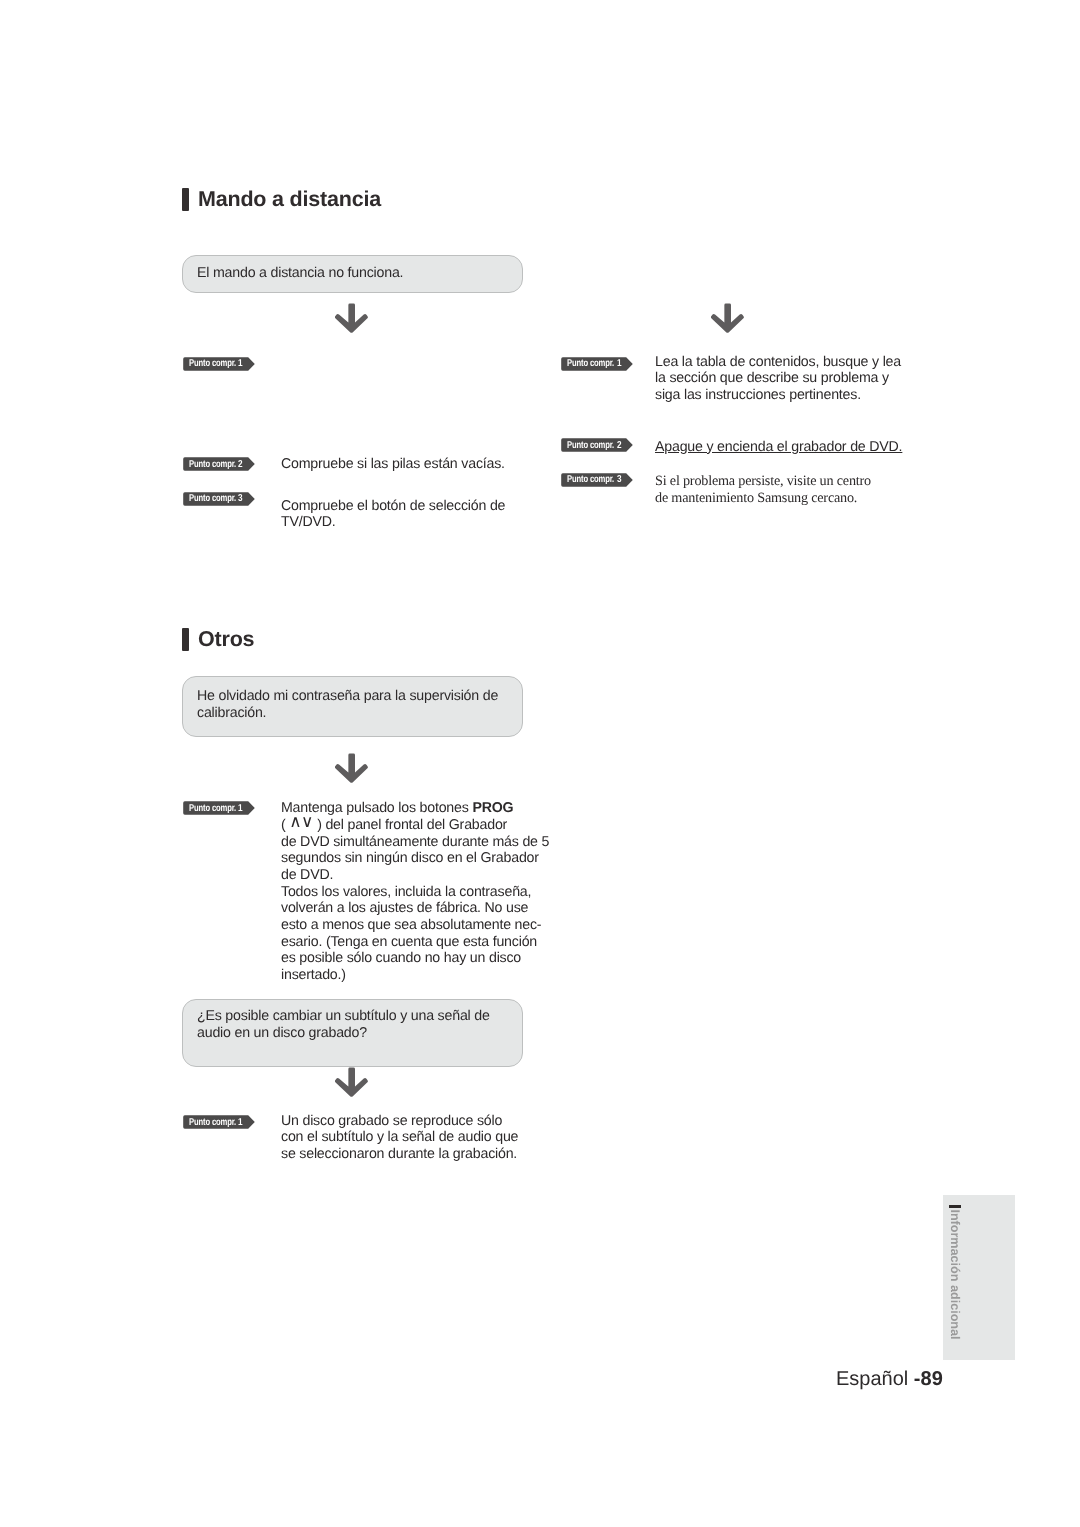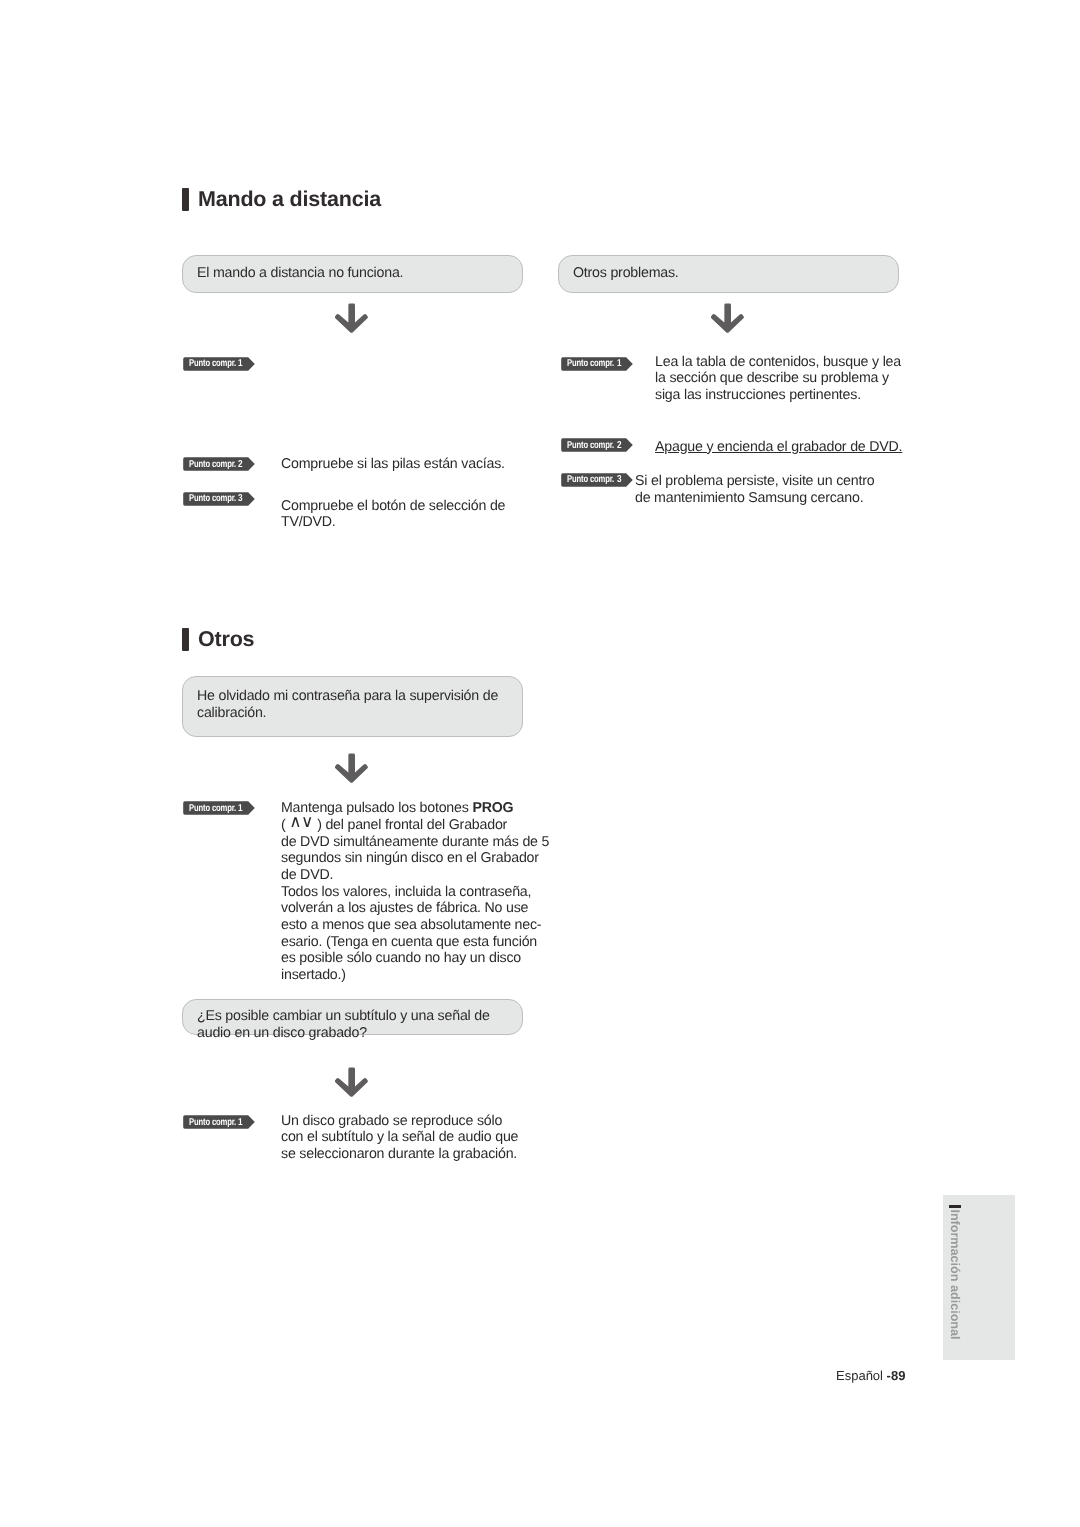--- a/index.html
+++ b/index.html
@@ -48,21 +48,21 @@
   .ptxt .chev2{margin-left:-0.8px;}
 
   
   .sidetab{position:absolute;background:#e5e7e7;}
   .sidetab .srot{position:absolute;transform-origin:0 0;transform:rotate(90deg);
       white-space:nowrap;display:flex;align-items:baseline;}
   .sidetab .stxt{font-size:12.6px;font-weight:bold;color:#9a9a9a;letter-spacing:0px;line-height:1;}
   .sidetab .sbar{width:2.9px;height:11.8px;background:#2c2827;margin-right:1.5px;align-self:flex-start;}
 
   
-  .footer{position:absolute;font-size:13px;color:#2d2a2b;white-space:nowrap;}
+  .footer{position:absolute;font-size:20px;color:#2d2a2b;white-space:nowrap;}
   .footer b{font-weight:bold;}
 </style>
 </head>
 <body>
 
 <div class="page" id="page">
 
   <div class="sec-head" style="left:182px;top:188px;">
     <span class="bar"></span>
     <span class="htxt">Mando a distancia</span>
@@ -70,23 +70,20 @@
 
   <div class="qbox" style="left:182px;top:255px;width:341px;height:37.8px;">
     <div class="qtxt" style="top:8.7px;">El mando a distancia no funciona.</div>
   </div>
   <div class="arrow" style="left:335px;top:303px;width:33px;height:30px;">
     <svg viewBox="0 0 33 30" width="33" height="30">
         <path d="M14.8 0.45h3.75a1.45 1.45 0 0 1 1.45 1.45V19.5l8.75-7.9a1.9 1.9 0 0 1 2.66 0.19l0.95 1.1a1.9 1.9 0 0 1-0.19 2.66L17.6 29.4a1.7 1.7 0 0 1-2.2 0L0.58 15.55a1.9 1.9 0 0 1-0.19-2.66l0.95-1.1a1.9 1.9 0 0 1 2.66-0.19l9.36 7.9V1.9A1.45 1.45 0 0 1 14.8 0.45z" fill="#5e5c5d"></path>
       </svg>
   </div>
 
-  <div class="qbox" style="left:558px;top:255px;width:341px;height:37.8px;">
-    <div class="qtxt" style="top:8.7px;">Otros problemas.</div>
-  </div>
   <div class="arrow" style="left:711px;top:303px;width:33px;height:30px;">
     <svg viewBox="0 0 33 30" width="33" height="30">
         <path d="M14.8 0.45h3.75a1.45 1.45 0 0 1 1.45 1.45V19.5l8.75-7.9a1.9 1.9 0 0 1 2.66 0.19l0.95 1.1a1.9 1.9 0 0 1-0.19 2.66L17.6 29.4a1.7 1.7 0 0 1-2.2 0L0.58 15.55a1.9 1.9 0 0 1-0.19-2.66l0.95-1.1a1.9 1.9 0 0 1 2.66-0.19l9.36 7.9V1.9A1.45 1.45 0 0 1 14.8 0.45z" fill="#5e5c5d"></path>
       </svg>
   </div>
 
   <div class="badge" style="left:182.7px;top:356.5px;width:72px;">
     <svg viewBox="0 0 72 14" width="72" height="14">
         <path d="M1.8 0.3h63.4l6.6 6.7-6.6 6.7H1.8A1.6 1.6 0 0 1 0.2 12.1V1.9A1.6 1.6 0 0 1 1.8 0.3z" fill="#4b4a4a"></path>
       </svg>
@@ -130,37 +127,37 @@
   </div>
   <div class="ptxt" style="left:655px;top:438.6px;width:265px;text-decoration:underline;">Apague y encienda el grabador de DVD.</div>
 
   <div class="badge" style="left:561px;top:472.6px;width:72px;">
     <svg viewBox="0 0 72 14" width="72" height="14">
         <path d="M1.8 0.3h63.4l6.6 6.7-6.6 6.7H1.8A1.6 1.6 0 0 1 0.2 12.1V1.9A1.6 1.6 0 0 1 1.8 0.3z" fill="#4b4a4a"></path>
       </svg>
     <span class="btxt">Punto compr.</span>
     <span class="bnum">3</span>
   </div>
-  <div class="ptxt" style="left:635px;top:473.3px;width:265px;">Si el problema persiste, visite un centro<br>de mantenimiento Samsung cercano.</div>
+  <div class="ptxt" style="left:655px;top:473.3px;width:265px;font-family:Liberation Serif, serif;">Si el problema persiste, visite un centro<br>de mantenimiento Samsung cercano.</div>
 
   <div class="sec-head" style="left:182px;top:628px;">
     <span class="bar"></span>
     <span class="htxt">Otros</span>
   </div>
 
   <div class="qbox" style="left:182px;top:676px;width:341px;height:61px;">
     <div class="qtxt" style="top:10.7px;">He olvidado mi contraseña para la supervisión de<br>calibración.</div>
   </div>
   <div class="arrow" style="left:335px;top:753px;width:33px;height:30px;">
     <svg viewBox="0 0 33 30" width="33" height="30">
         <path d="M14.8 0.45h3.75a1.45 1.45 0 0 1 1.45 1.45V19.5l8.75-7.9a1.9 1.9 0 0 1 2.66 0.19l0.95 1.1a1.9 1.9 0 0 1-0.19 2.66L17.6 29.4a1.7 1.7 0 0 1-2.2 0L0.58 15.55a1.9 1.9 0 0 1-0.19-2.66l0.95-1.1a1.9 1.9 0 0 1 2.66-0.19l9.36 7.9V1.9A1.45 1.45 0 0 1 14.8 0.45z" fill="#5e5c5d"></path>
       </svg>
   </div>
 
-  <div class="qbox" style="left:182px;top:999px;width:341px;height:36px;">
+  <div class="qbox" style="left:182px;top:999px;width:341px;height:68px;">
     <div class="qtxt" style="top:8.2px;">¿Es posible cambiar un subtítulo y una señal de<br>audio en un disco grabado?</div>
   </div>
   <div class="arrow" style="left:335px;top:1067px;width:33px;height:30px;">
     <svg viewBox="0 0 33 30" width="33" height="30">
         <path d="M14.8 0.45h3.75a1.45 1.45 0 0 1 1.45 1.45V19.5l8.75-7.9a1.9 1.9 0 0 1 2.66 0.19l0.95 1.1a1.9 1.9 0 0 1-0.19 2.66L17.6 29.4a1.7 1.7 0 0 1-2.2 0L0.58 15.55a1.9 1.9 0 0 1-0.19-2.66l0.95-1.1a1.9 1.9 0 0 1 2.66-0.19l9.36 7.9V1.9A1.45 1.45 0 0 1 14.8 0.45z" fill="#5e5c5d"></path>
       </svg>
   </div>
 
   <div class="badge" style="left:182.7px;top:801px;width:72px;">
     <svg viewBox="0 0 72 14" width="72" height="14">

